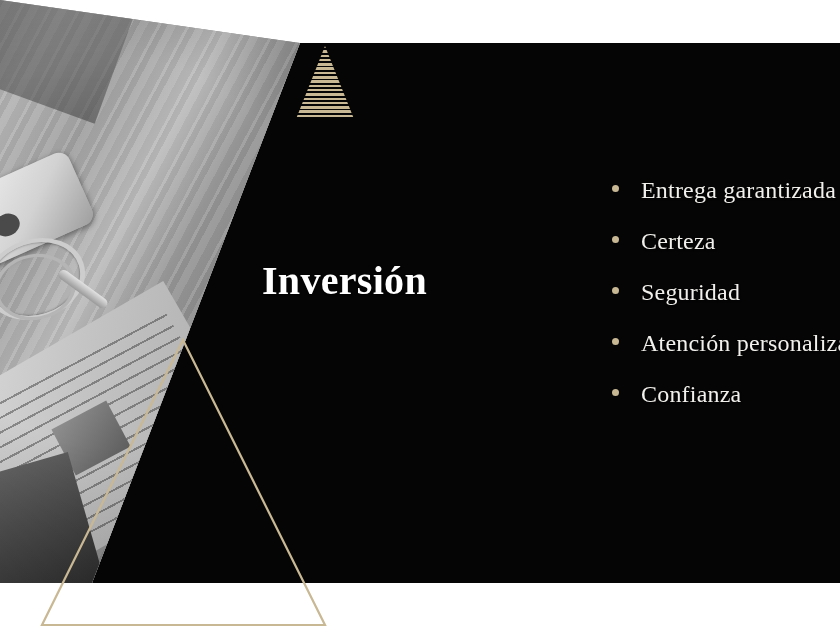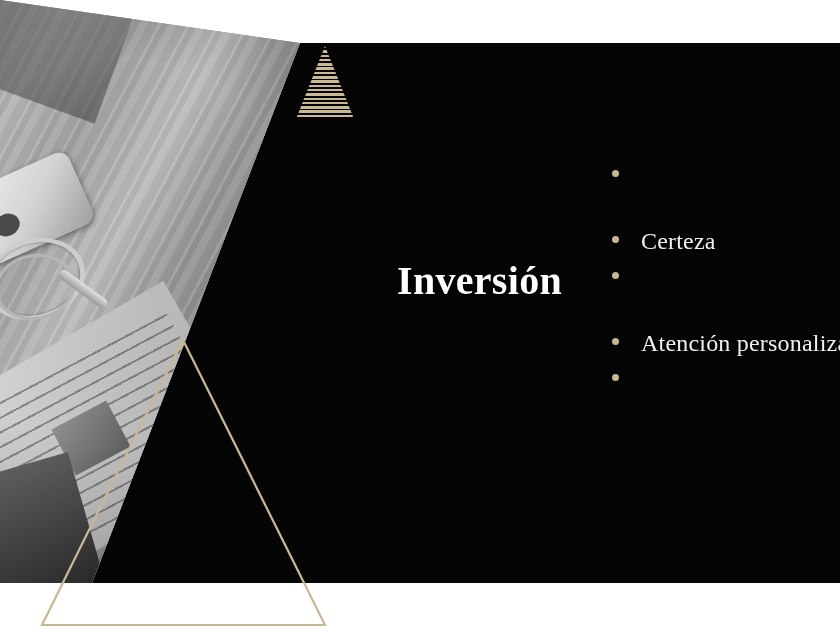--- a/index.html
+++ b/index.html
@@ -124,21 +124,21 @@
 
   
   .outline-tri{
     position:absolute;left:30px;top:330px;width:310px;height:300px;
     pointer-events:none;
   }
 
   
   .title{
     position:absolute;left:262px;top:256px;width:300px;
-    text-align:right;color:#ffffff;
+    text-align:left;color:#ffffff;
     font-family:"Liberation Serif", serif;
     font-size:40px;line-height:50px;font-weight:700;
     letter-spacing:.3px;
     text-shadow:0 1px 2px rgba(0,0,0,.8);
   }
   .title-line{display:block;white-space:nowrap;}
 
   
   .bullets{
     position:absolute;left:612px;top:176px;width:260px;
@@ -193,30 +193,33 @@
     <div class="mask"></div>
   </div>
 
   <div class="title">
     <span class="title-line">Inversión</span>
   </div>
 
   <div class="bullets">
     <div class="bullet-row">
       <span class="bullet-dot"></span>
+      <span class="bullet-text">Entrega garantizada</span>
     </div>
     <div class="bullet-row">
       <span class="bullet-dot"></span>
       <span class="bullet-text">Certeza</span>
     </div>
     <div class="bullet-row">
       <span class="bullet-dot"></span>
+      <span class="bullet-text">Seguridad</span>
     </div>
     <div class="bullet-row">
       <span class="bullet-dot"></span>
       <span class="bullet-text">Atención personalizada</span>
     </div>
     <div class="bullet-row">
       <span class="bullet-dot"></span>
+      <span class="bullet-text">Confianza</span>
     </div>
   </div>
 
 </div>
 
 </body></html>

